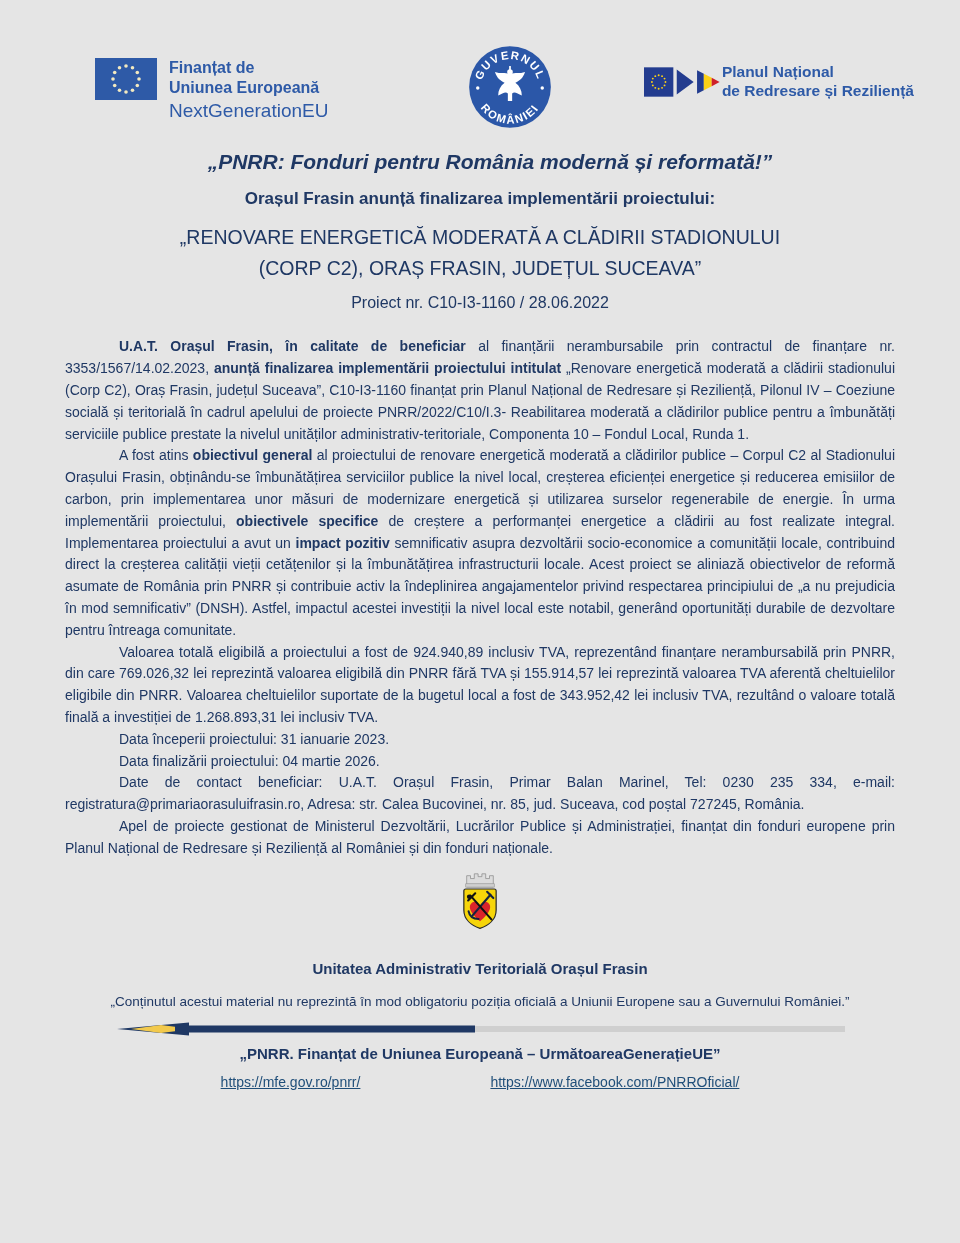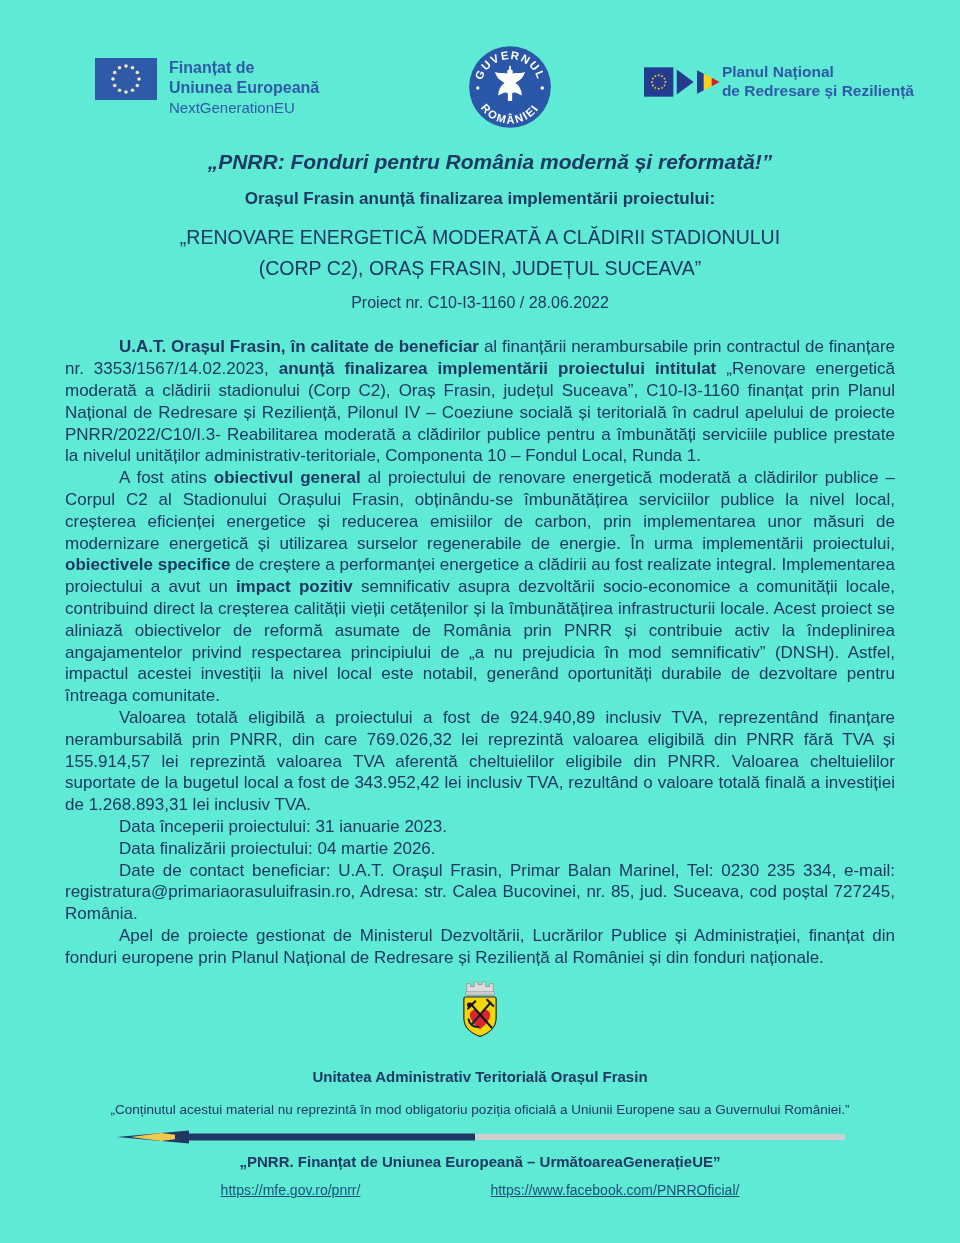--- a/index.html
+++ b/index.html
@@ -1,47 +1,47 @@
 <!DOCTYPE html>
 <html lang="ro"><head>
 <meta charset="utf-8">
 <style>
   html,body{margin:0;padding:0;background:#ffffff;}
   .page{
     position:relative;
     width:960px;height:1243px;
     margin:0 auto;
-    background:#5eead4;
+    background:#e5e5e5;
     overflow:hidden;
     font-family:"Liberation Sans", sans-serif;
     color:#1F3864;
   }
   
   .logo-row{
     display:flex;justify-content:space-between;align-items:flex-start;
     padding:44px 46px 0 95px;
   }
   .eu-logo{display:flex;gap:12px;align-items:flex-start;width:280px;margin-top:14px;}
   .eu-logo .txt{line-height:1.22;color:#2E5AA7;}
   .eu-logo .txt .b{font-weight:bold;font-size:16px;}
-  .eu-logo .txt .r{font-size:15px;margin-top:2px;}
+  .eu-logo .txt .r{font-size:19px;margin-top:2px;}
   .gov-seal{width:86px;margin-top:0;}
   .pnrr-logo{display:flex;align-items:center;width:270px;margin-top:12px;}
   .pnrr-logo .txt{line-height:1.2;color:#2E5AA7;font-weight:bold;font-size:15.5px;white-space:nowrap;}
   
   .title{margin:30px 0 0;text-align:center;font-size:26px;font-weight:bold;}
   .slogan{margin:16px 0 0;text-align:center;font-size:21px;font-weight:bold;font-style:italic;padding-left:20px;}
   .announce{margin:15px 0 0;text-align:center;font-size:17px;font-weight:bold;}
   .project-title{margin:13px 0 0;text-align:center;font-size:19.5px;font-weight:normal;line-height:1.6;}
   .project-ref{margin:10px 16px 0;text-align:center;font-size:16px;}
   
   .body-text{margin:24px 65px 0;}
   .body-text p{
     margin:0;
-    font-size:17px;
+    font-size:14px;
     line-height:21.8px;
     text-align:justify;
     text-indent:54px;
   }
   
   .crest{margin:6px 0 0;text-align:center;}
   .org-name{margin:6px 0 0;text-align:center;font-size:15px;font-weight:bold;}
   .disclaimer{margin:17px 0 0;text-align:center;font-size:13.5px;}
   .footer-bar{margin:12px auto 0;width:730px;height:16px;}
   .footer-pnrr{margin:8px 0 0;text-align:center;font-size:15px;font-weight:bold;}

